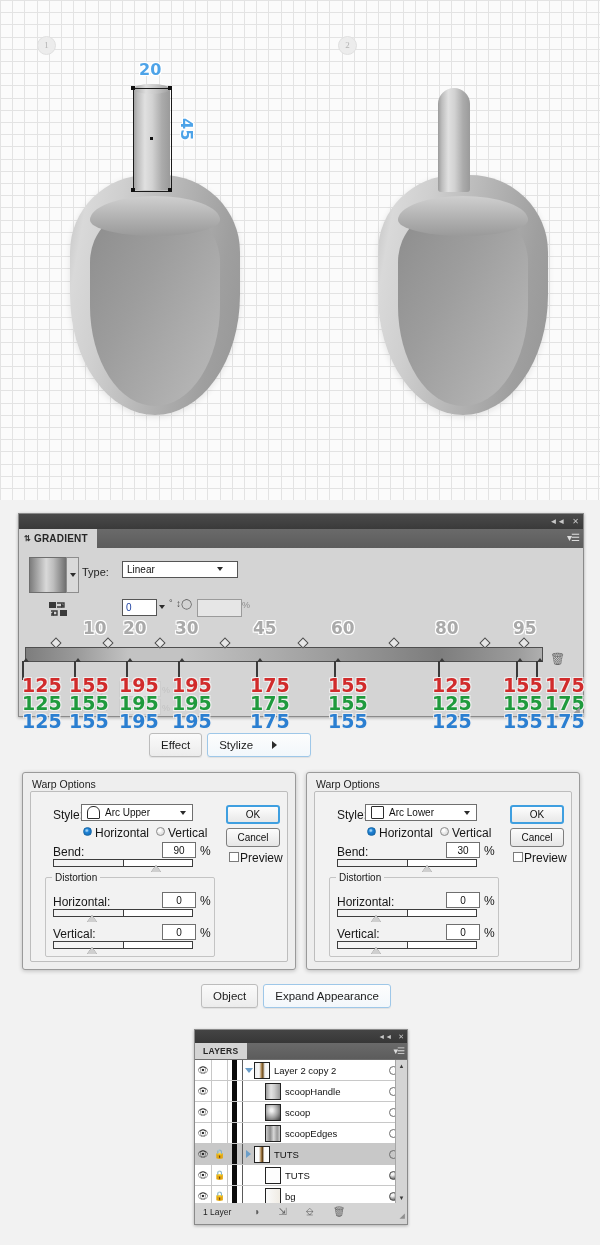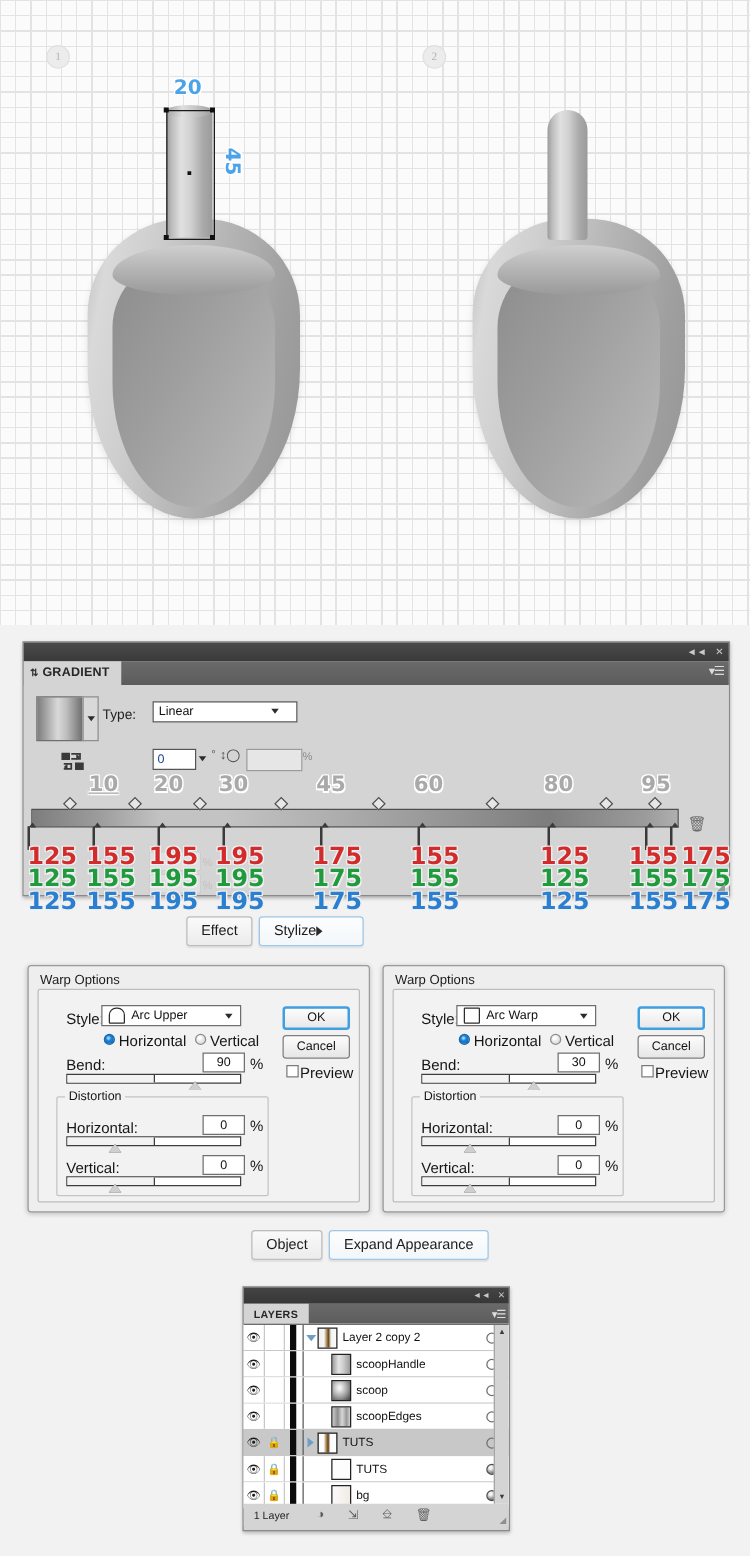--- a/index.html
+++ b/index.html
@@ -360,21 +360,21 @@
       <rect x="11" y="8" width="7" height="6" fill="#3a3a3a"></rect>
     </svg>
 
     <div class="angle-field">0</div>
     <span class="tri-down angle-arrow"></span>
     <span class="deg-sign">°</span>
     <span class="ratio-icon">↕◯</span>
     <div class="ratio-field"></div>
     <span class="pct-sign">%</span>
 
-    <div class="stop-num" style="left:52px;top:70px;text-decoration:underline;">10</div>
+    <div class="stop-num" style="left:64px;top:70px;">10</div>
     <div class="stop-num" style="left:104px;top:70px;">20</div>
     <div class="stop-num" style="left:156px;top:70px;">30</div>
     <div class="stop-num" style="left:234px;top:70px;">45</div>
     <div class="stop-num" style="left:312px;top:70px;">60</div>
     <div class="stop-num" style="left:416px;top:70px;">80</div>
     <div class="stop-num" style="left:494px;top:70px;">95</div>
 
     <div class="grad-ramp" style="background:linear-gradient(to right,#7d7d7d 0%,#9b9b9b 10%,#c3c3c3 20%,#c3c3c3 30%,#b0b0b0 45%,#9b9b9b 60%,#7d7d7d 80%,#9b9b9b 95%,#afafaf 100%);"></div>
 
     <div class="mid-diamond" style="left:33px;"></div>
@@ -436,21 +436,21 @@
     <div class="rgb-num rgb-b" style="left:526px;top:162px;">175</div>
 
     <span class="resize-grip">◢</span>
   </div>
 </div>
 
 <div class="btnrow" style="left:149px;top:733px;">
   <div class="mbtn">
     <span>Effect</span>
   </div>
-  <div class="mbtn hl" style="width:84px;">
+  <div class="mbtn hl" style="width:104px;">
     <span>Stylize</span>
     <span class="sub-arrow"></span>
   </div>
 </div>
 
 <div class="warp-dlg" style="left:22px;top:772px;">
   <div class="warp-title">Warp Options</div>
   <div class="warp-frame"></div>
 
   <span class="w-lbl" style="left:30px;top:35px;">Style:</span>
@@ -498,21 +498,21 @@
   <span class="w-lbl" style="left:217px;top:78px;">Preview</span>
 </div>
 
 <div class="warp-dlg" style="left:306px;top:772px;">
   <div class="warp-title">Warp Options</div>
   <div class="warp-frame"></div>
 
   <span class="w-lbl" style="left:30px;top:35px;">Style:</span>
   <div class="w-select" style="left:58px;top:31px;width:112px;">
     <span class="sicon low"></span>
-    <span>Arc Warp</span>
+    <span>Arc Lower</span>
     <span class="tri-down sarrow"></span>
   </div>
 
   <span class="radio on" style="left:60px;top:54px;"></span>
   <span class="w-lbl" style="left:72px;top:53px;">Horizontal</span>
   <span class="radio" style="left:133px;top:54px;"></span>
   <span class="w-lbl" style="left:145px;top:53px;">Vertical</span>
 
   <span class="w-lbl" style="left:30px;top:72px;">Bend:</span>
   <div class="numbox" style="left:139px;top:69px;width:34px;">30</div>

